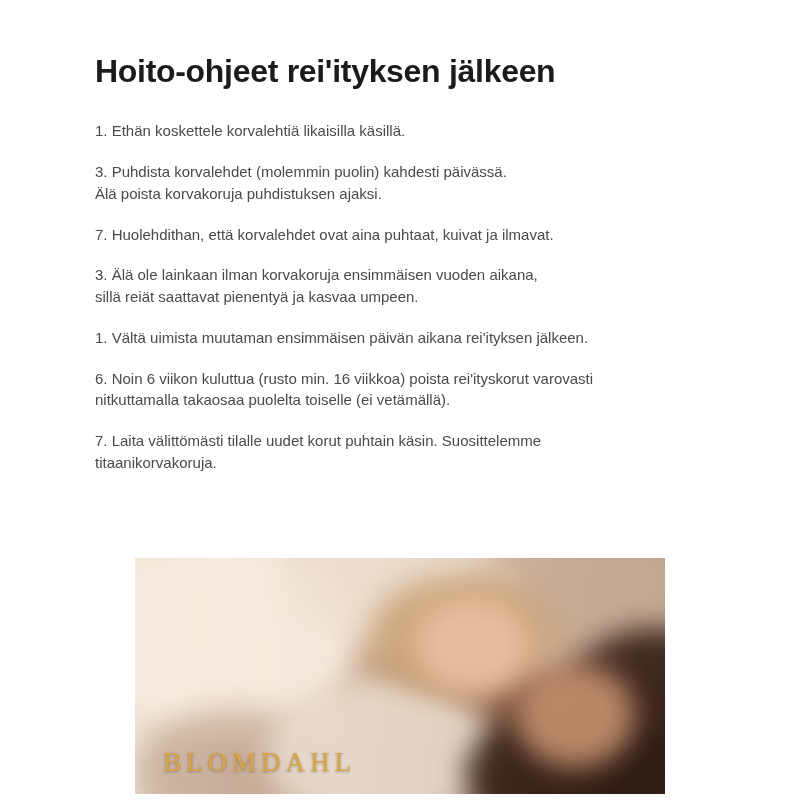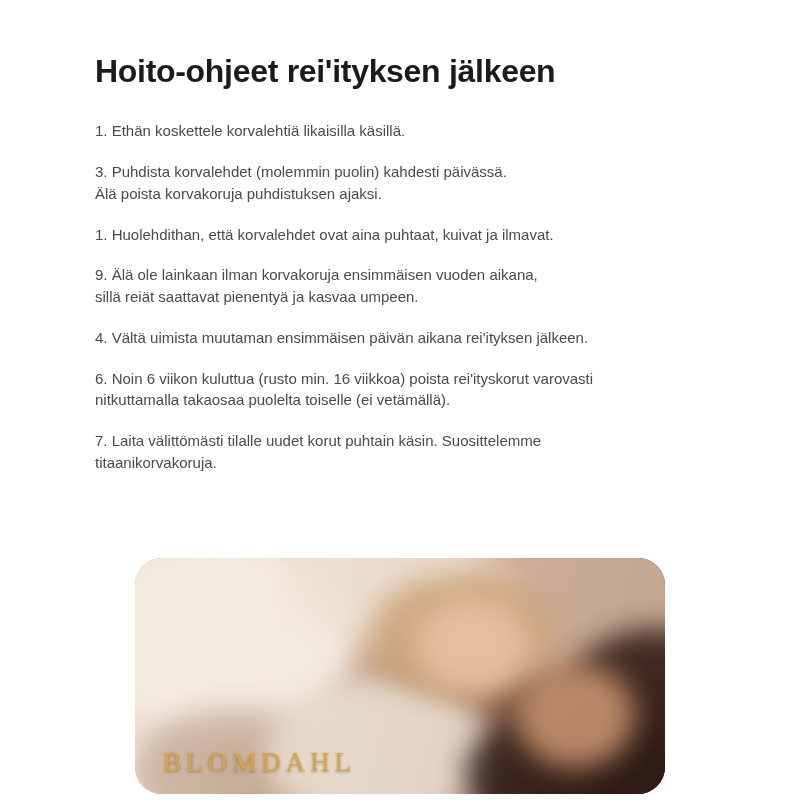--- a/index.html
+++ b/index.html
@@ -45,21 +45,20 @@
     margin-bottom: 17px;
   }
   .photo-wrap {
     position: absolute;
     left: 135px;
     top: 558px;
     width: 530px;
     height: 236px;
     overflow: hidden;
     background: #c8a58c;
-    border-radius: 27px;
   }
   
   .photo-bg {
     position: absolute;
     inset: 0;
     background: linear-gradient(100deg, #f2e7da 0%, #e6d6c6 18%, #d3b49b 38%, #a87d63 58%, #6d4535 78%, #4a2c21 100%);
   }
   .blob {
     position: absolute;
     border-radius: 50%;
@@ -130,24 +129,24 @@
 <body>
 
 <div class="page">
 
   <h1 class="doc-title">Hoito-ohjeet rei'ityksen jälkeen</h1>
 
   <ol class="steps">
     <li class="step">1. Ethän koskettele korvalehtiä likaisilla käsillä.</li>
     <li class="step">3. Puhdista korvalehdet (molemmin puolin) kahdesti päivässä.
 Älä poista korvakoruja puhdistuksen ajaksi.</li>
-    <li class="step">1. Huolehdithan, että korvalehdet ovat aina puhtaat, kuivat ja ilmavat.</li>
-    <li class="step">9. Älä ole lainkaan ilman korvakoruja ensimmäisen vuoden aikana,
+    <li class="step">7. Huolehdithan, että korvalehdet ovat aina puhtaat, kuivat ja ilmavat.</li>
+    <li class="step">3. Älä ole lainkaan ilman korvakoruja ensimmäisen vuoden aikana,
 sillä reiät saattavat pienentyä ja kasvaa umpeen.</li>
-    <li class="step">4. Vältä uimista muutaman ensimmäisen päivän aikana rei'ityksen jälkeen.</li>
+    <li class="step">1. Vältä uimista muutaman ensimmäisen päivän aikana rei'ityksen jälkeen.</li>
     <li class="step">6. Noin 6 viikon kuluttua (rusto min. 16 viikkoa) poista rei'ityskorut varovasti
 nitkuttamalla takaosaa puolelta toiselle (ei vetämällä).</li>
     <li class="step">7. Laita välittömästi tilalle uudet korut puhtain käsin. Suosittelemme
 titaanikorvakoruja.</li>
   </ol>
 
   <div class="photo-wrap">
     <div class="photo-bg"></div>
     <div class="blob blob-pillow-left"></div>
     <div class="blob blob-pillow-top"></div>

